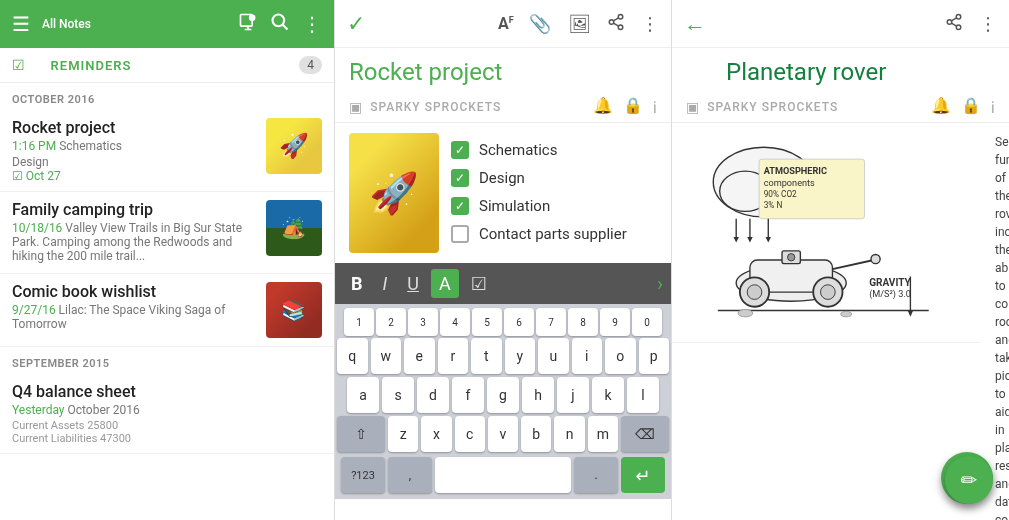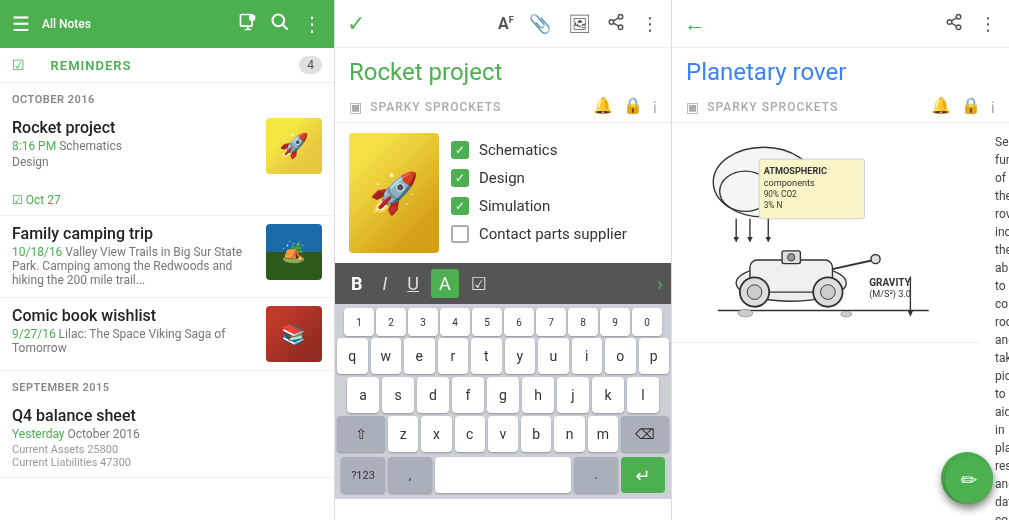--- a/index.html
+++ b/index.html
@@ -344,21 +344,21 @@
       display: flex;
       align-items: center;
       padding: 0 12px;
       gap: 16px;
       border-bottom: 1px solid #eee;
     }
     .rover-topbar .back-icon { color: #4CAF50; font-size: 22px; cursor: pointer; }
     .rover-topbar .spacer { flex: 1; }
     .rover-topbar .tb-icon { color: #555; font-size: 18px; cursor: pointer; }
     .rover-title-row { padding: 10px 14px 6px; }
-    .rover-title { font-size: 24px; color: #3b82f6; font-weight: 400; }
+    .rover-title { font-size: 24px; color: #15803d; font-weight: 400; margin-left: 40px; }
     .rover-nb-row {
       display: flex; align-items: center; padding: 4px 14px; gap: 8px; border-bottom: 1px solid #eee;
     }
     .rover-content { flex: 1; overflow: hidden; display: flex; }
     .rover-sketch {
       width: 100%;
       height: 220px;
       background: #fff;
       position: relative;
       border-bottom: 1px solid #eee;
@@ -423,25 +423,25 @@
     <span class="rem-badge">4</span>
   </div>
 
   <div class="notes-list">
     <div class="section-header">OCTOBER 2016</div>
 
     <div class="note-item">
       <div class="note-text">
         <div class="note-title">Rocket project</div>
         <div class="note-meta">
-          <span class="meta-green">8:16 PM</span>
+          <span class="meta-green">1:16 PM</span>
           <span class="meta-text">  Schematics</span>
         </div>
         <div class="note-desc">Design</div>
-        <div class="note-desc" style="color:#4CAF50;margin-top:24px;">☑ Oct 27</div>
+        <div class="note-desc" style="color:#4CAF50;">☑ Oct 27</div>
       </div>
       <div class="note-thumb thumb-rocket"></div>
     </div>
 
     <div class="note-item">
       <div class="note-text">
         <div class="note-title">Family camping trip</div>
         <div class="note-meta">
           <span class="meta-green">10/18/16</span>
           <span class="meta-text"> Valley View Trails in Big Sur State Park. Camping among the Redwoods and hiking the 200 mile trail...</span>

